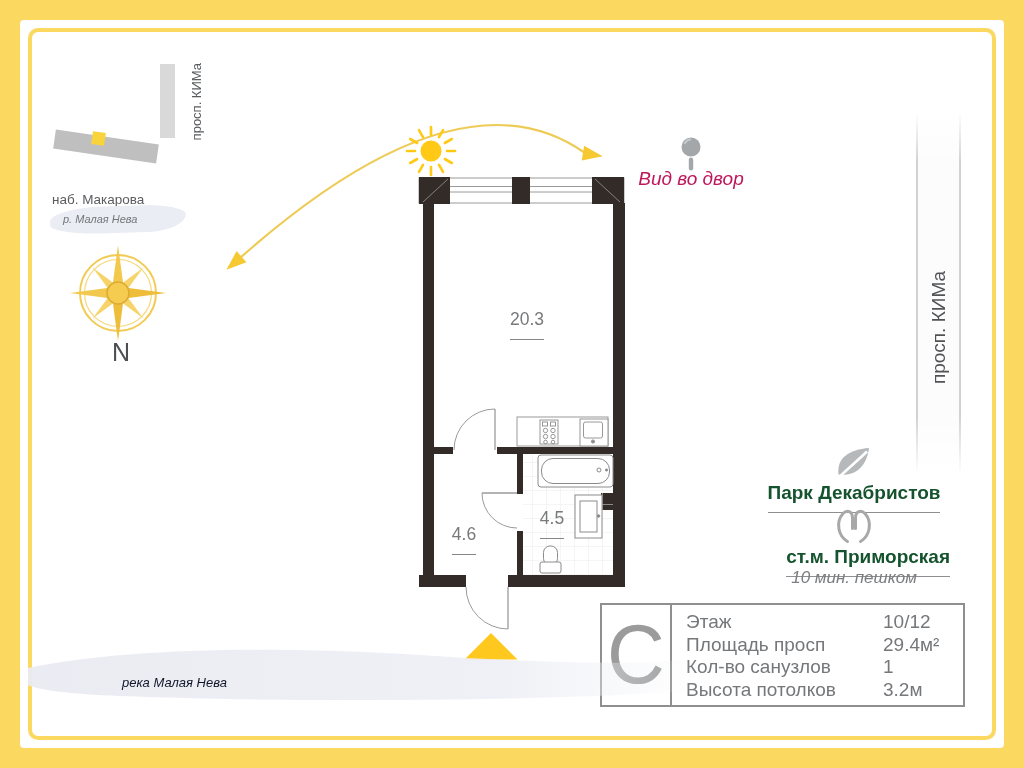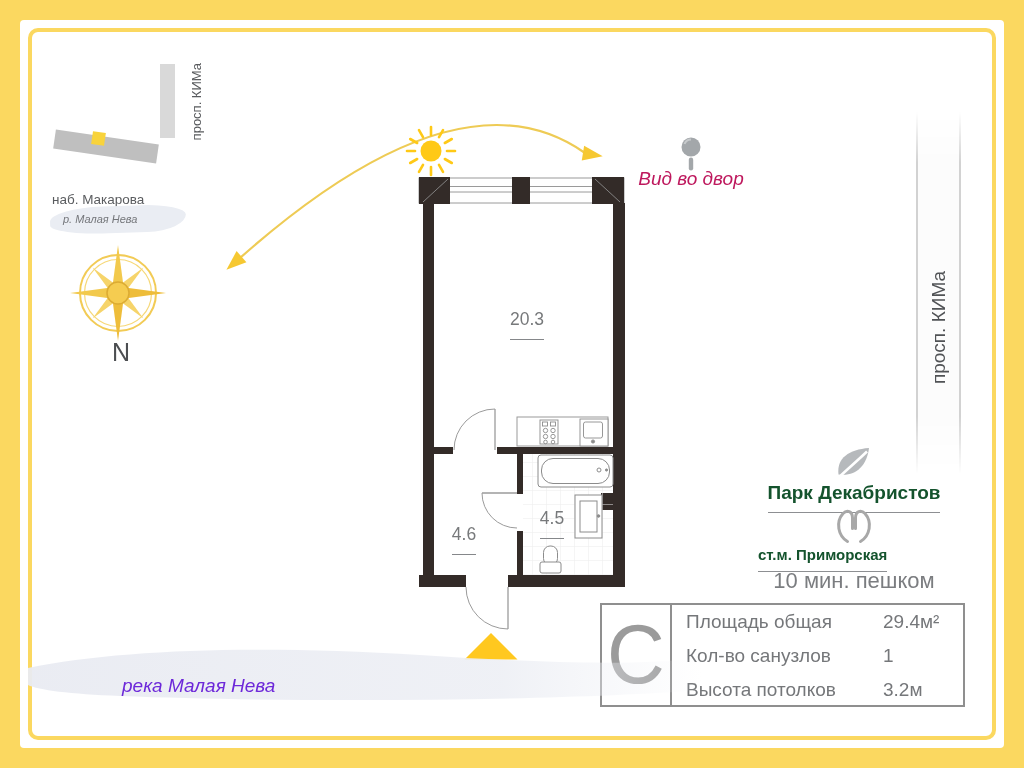--- a/index.html
+++ b/index.html
@@ -32,42 +32,42 @@
   
   .road-band{
     left:916px;top:112px;width:45px;height:362px;
     background:linear-gradient(to right,#d2d2d2 0 2px,#fcfcfc 2px calc(100% - 2px),#d2d2d2 calc(100% - 2px) 100%);
     -webkit-mask:linear-gradient(to bottom,transparent,#000 14%,#000 84%,transparent);
             mask:linear-gradient(to bottom,transparent,#000 14%,#000 84%,transparent);
   }
   .road-text{left:916px;top:248px;width:45px;height:160px;display:flex;align-items:center;justify-content:center;font-size:19px;color:#515356;}
   .view-label{left:626px;top:168px;width:130px;text-align:center;font-size:19px;font-style:italic;color:#be185d;}
   .park-label{left:758px;top:482px;width:192px;text-align:center;font-size:19px;}
-  .metro-label{left:758px;top:546px;width:192px;text-align:left;font-size:15px;}
-  .walk-label{left:758px;top:568px;width:192px;text-align:center;font-size:22px;color:#7b7d80;}
+  .metro-label{left:758px;top:546px;width:192px;text-align:right;font-size:19px;}
+  .walk-label{left:758px;top:568px;width:192px;text-align:center;font-size:17px;font-style:italic;color:#7b7d80;}
   .gray-underline{display:inline-block;border-bottom:1.5px solid #8d8f92;padding-bottom:8px;color:#14532d;font-weight:bold;}
 
   
   .room-label{font-size:17.5px;color:#77797b;text-align:center;}
   .room-underline{display:inline-block;border-bottom:1.5px solid #85878a;padding-bottom:9px;}
   .lbl-living{left:497px;top:309px;width:60px;}
   .lbl-hall{left:436px;top:498px;width:56px;margin-top:26px;}
   .lbl-bath{left:524px;top:508px;width:56px;}
 
   
   .info-box{left:600px;top:603px;width:365px;height:104px;border:2px solid #8f8f8f;display:flex;box-sizing:border-box;background:#fff;}
   .info-letter-cell{width:68px;border-right:2px solid #8f8f8f;display:flex;align-items:center;justify-content:center;}
   .info-letter{font-size:80px;line-height:80px;color:#9b9b9b;font-weight:400;transform:scaleY(1.05);}
   .info-rows{flex:1;padding:6px 14px 4px 14px;display:flex;flex-direction:column;justify-content:space-between;}
   .info-row{display:flex;font-size:19px;line-height:22px;color:#75777a;}
   .info-row .lab{flex:1;}
   .info-row .val{width:66px;text-align:left;}
 
   
-  .river-text{left:122px;top:675px;width:220px;font-size:19px;font-style:italic;color:#6d28d9;}
+  .river-text{left:122px;top:675px;width:220px;font-size:13px;font-style:italic;color:#0f172a;}
 
   svg{display:block;}
 </style>
 </head>
 <body>
 
 <div class="frame-white"></div>
 <div class="frame-line"></div>
 
 <div class="abs title-block">
@@ -243,21 +243,25 @@
 </svg>
 <div class="abs metro-label"><span class="gray-underline">ст.м. Приморская</span></div>
 <div class="abs walk-label">10 мин. пешком</div>
 
 <div class="abs info-box">
   <div class="info-letter-cell">
     <span class="info-letter">С</span>
   </div>
   <div class="info-rows">
     <div class="info-row">
-      <span class="lab">Площадь общая</span>
+      <span class="lab">Этаж</span>
+      <span class="val">10/12</span>
+    </div>
+    <div class="info-row">
+      <span class="lab">Площадь просп</span>
       <span class="val">29.4м²</span>
     </div>
     <div class="info-row">
       <span class="lab">Кол-во санузлов</span>
       <span class="val">1</span>
     </div>
     <div class="info-row">
       <span class="lab">Высота потолков</span>
       <span class="val">3.2м</span>
     </div>

